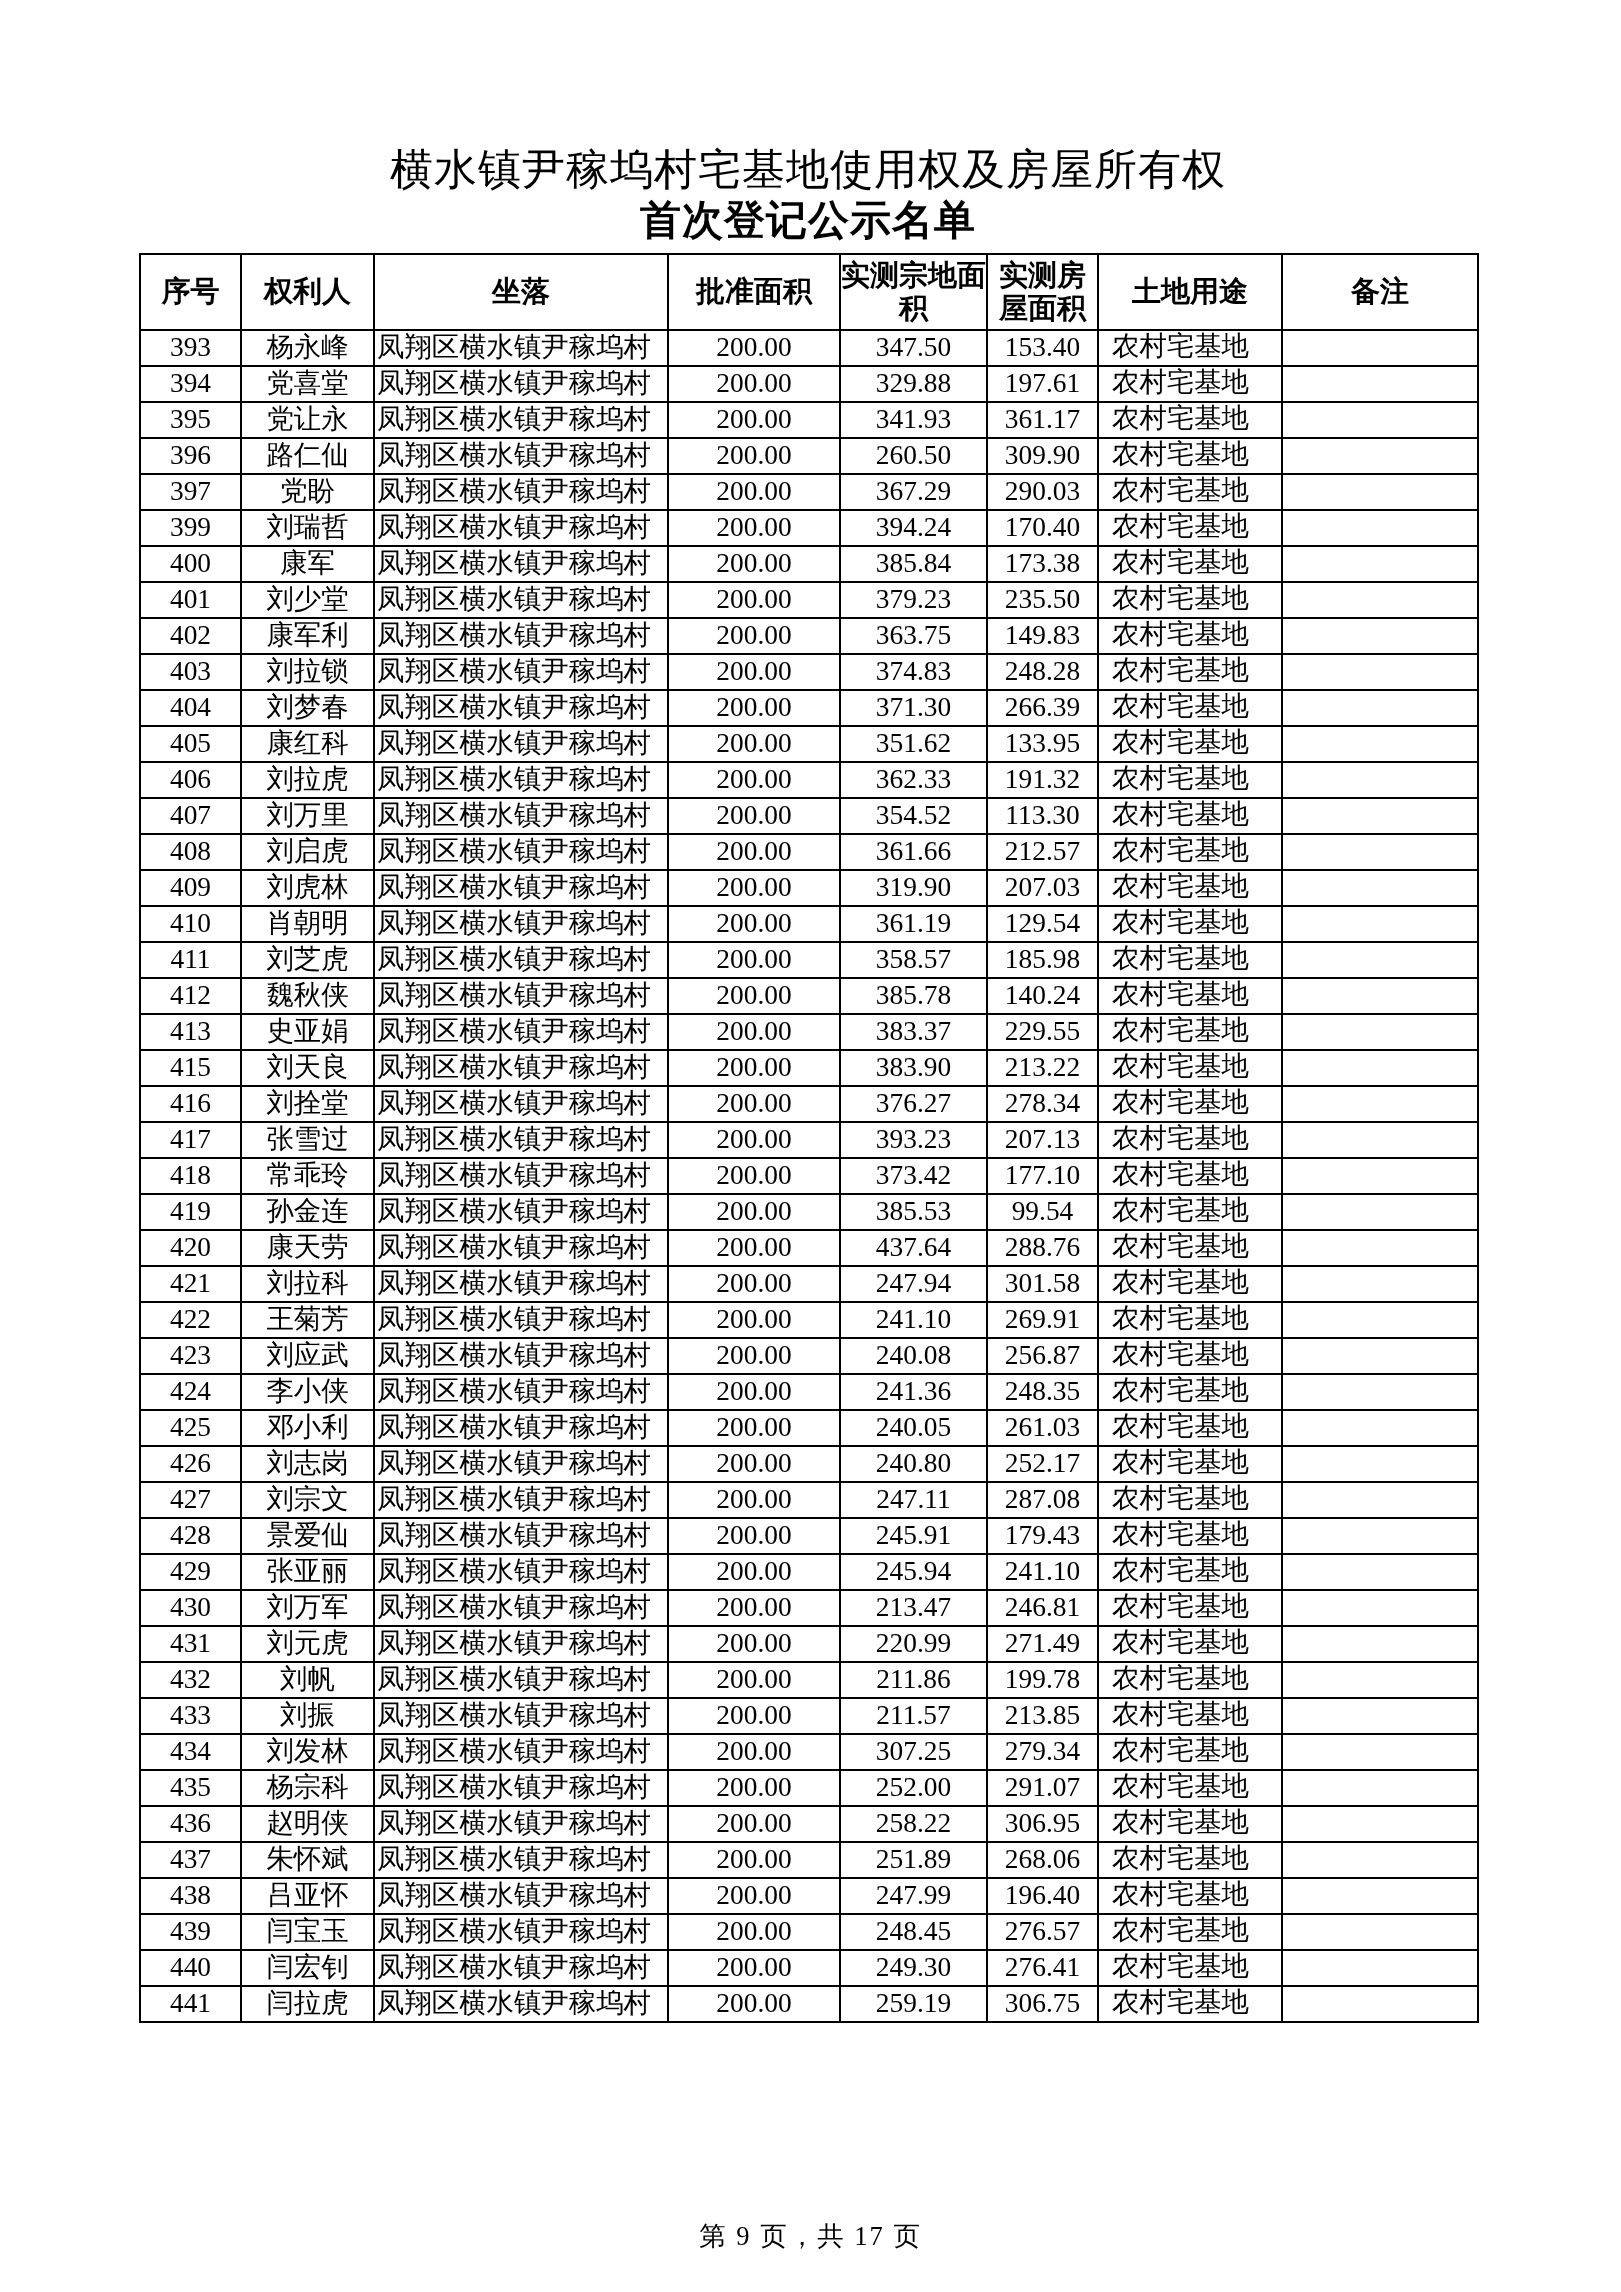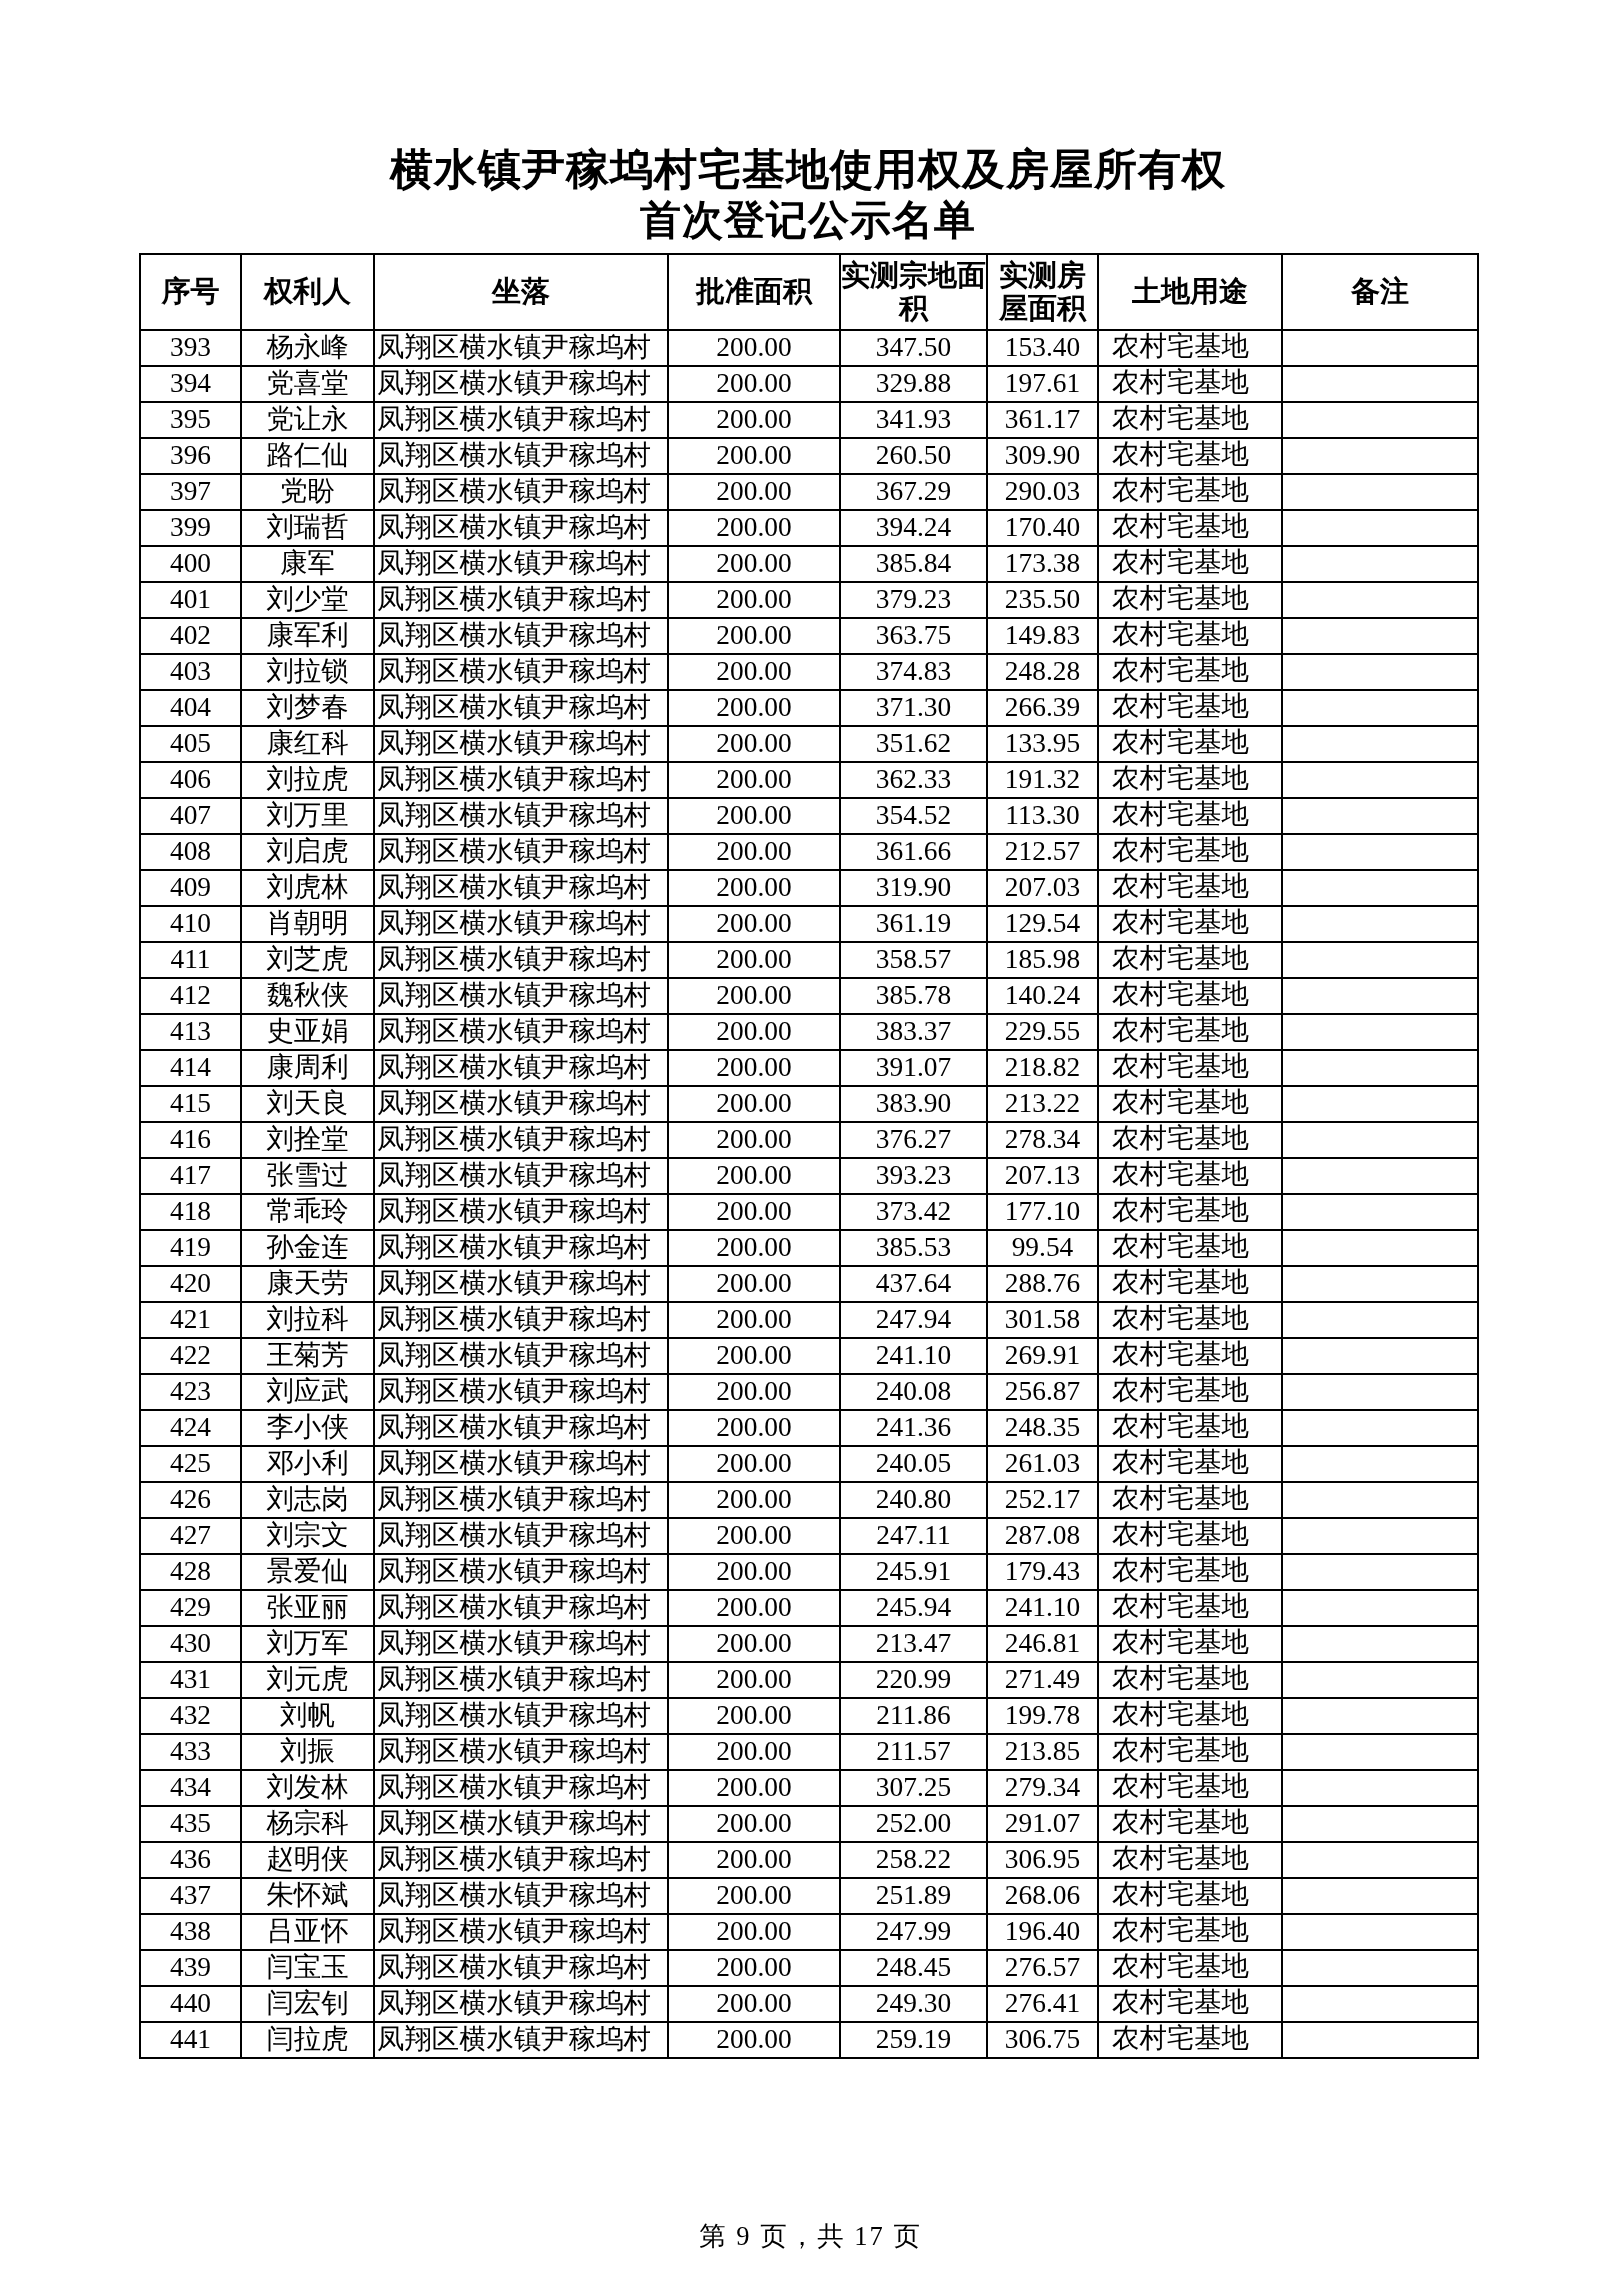--- a/index.html
+++ b/index.html
@@ -19,21 +19,21 @@
   .title-block {
     position: absolute;
     left: 139px;
     top: 145px;
     width: 1338px;
     text-align: center;
     line-height: 1.18;
   }
   .title-line1 {
     font-size: 43px;
-    font-weight: 700;
+    font-weight: 400;
     letter-spacing: 1px;
     white-space: nowrap;
   }
   .title-line2 {
     font-size: 41px;
     font-weight: 700;
     letter-spacing: 1px;
     white-space: nowrap;
   }
   table.main-table {
@@ -342,30 +342,20 @@
       <td class="c-no">413</td>
       <td class="c-name">史亚娟</td>
       <td class="c-location">凤翔区横水镇尹稼坞村</td>
       <td class="c-approved">200.00</td>
       <td class="c-parcel">383.37</td>
       <td class="c-house">229.55</td>
       <td class="c-use">农村宅基地</td>
       <td class="c-note"></td>
     </tr>
 
-    <tr>
-      <td class="c-no">414</td>
-      <td class="c-name">康周利</td>
-      <td class="c-location">凤翔区横水镇尹稼坞村</td>
-      <td class="c-approved">200.00</td>
-      <td class="c-parcel">391.07</td>
-      <td class="c-house">218.82</td>
-      <td class="c-use">农村宅基地</td>
-      <td class="c-note"></td>
-    </tr>
 
     <tr>
       <td class="c-no">415</td>
       <td class="c-name">刘天良</td>
       <td class="c-location">凤翔区横水镇尹稼坞村</td>
       <td class="c-approved">200.00</td>
       <td class="c-parcel">383.90</td>
       <td class="c-house">213.22</td>
       <td class="c-use">农村宅基地</td>
       <td class="c-note"></td>

